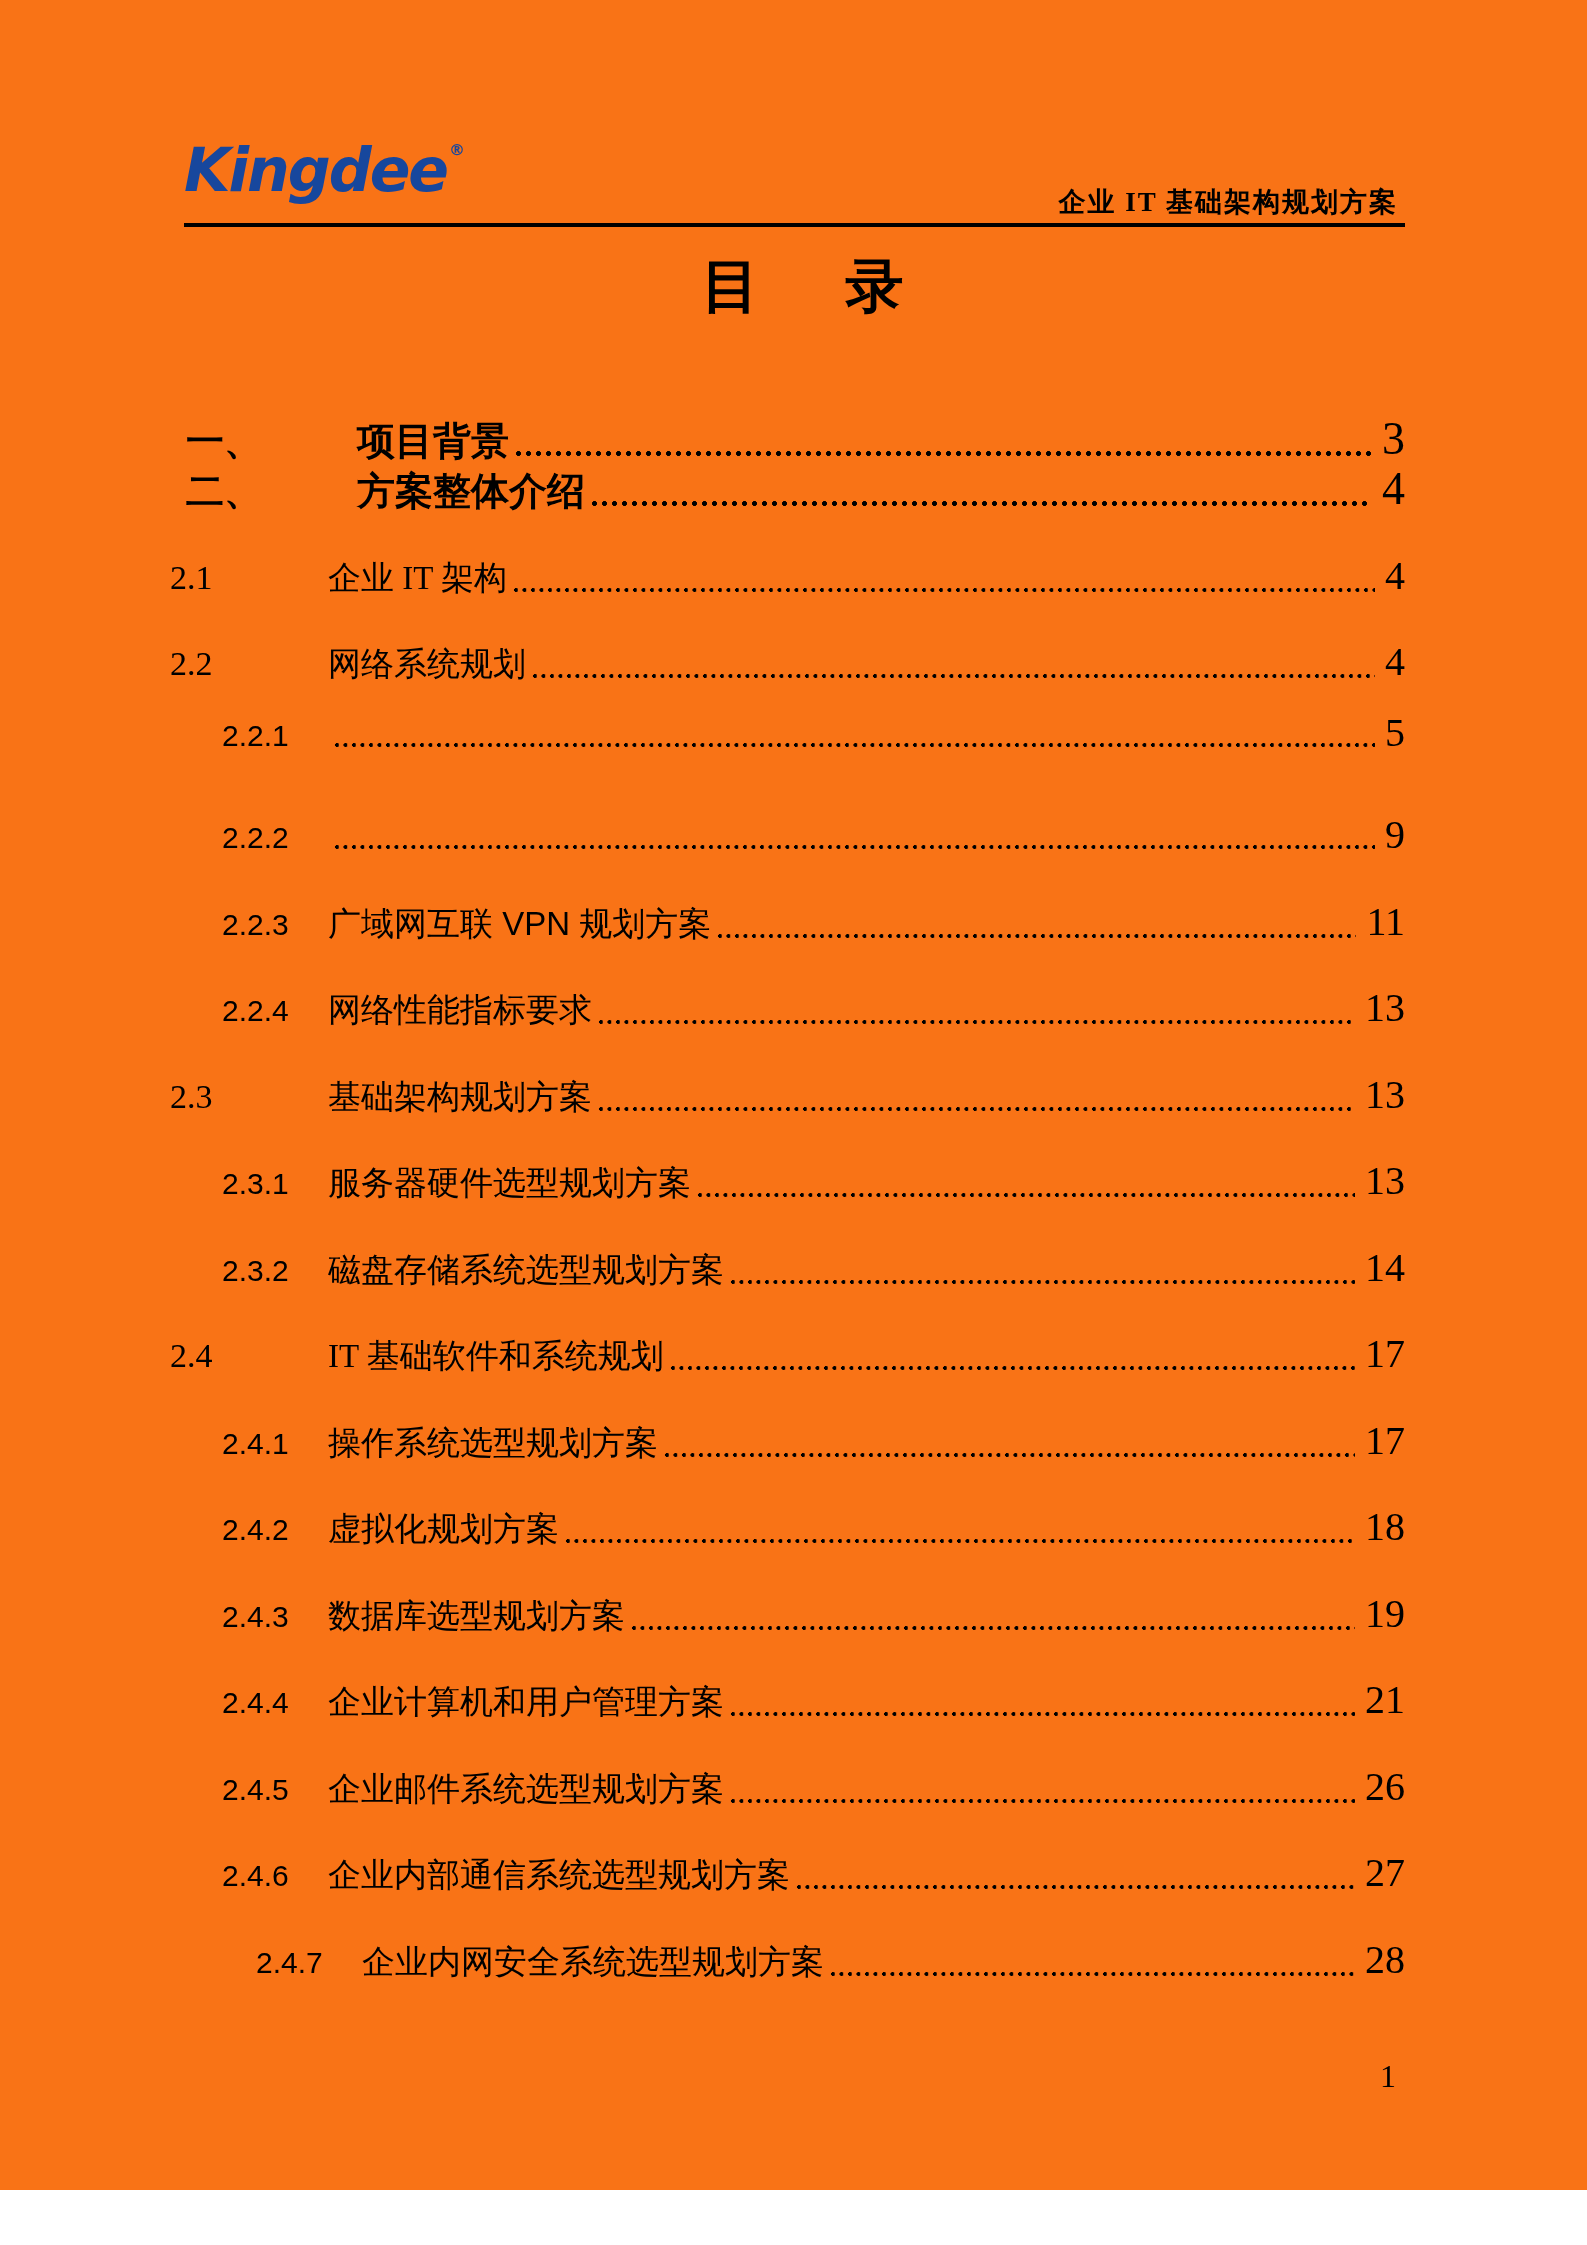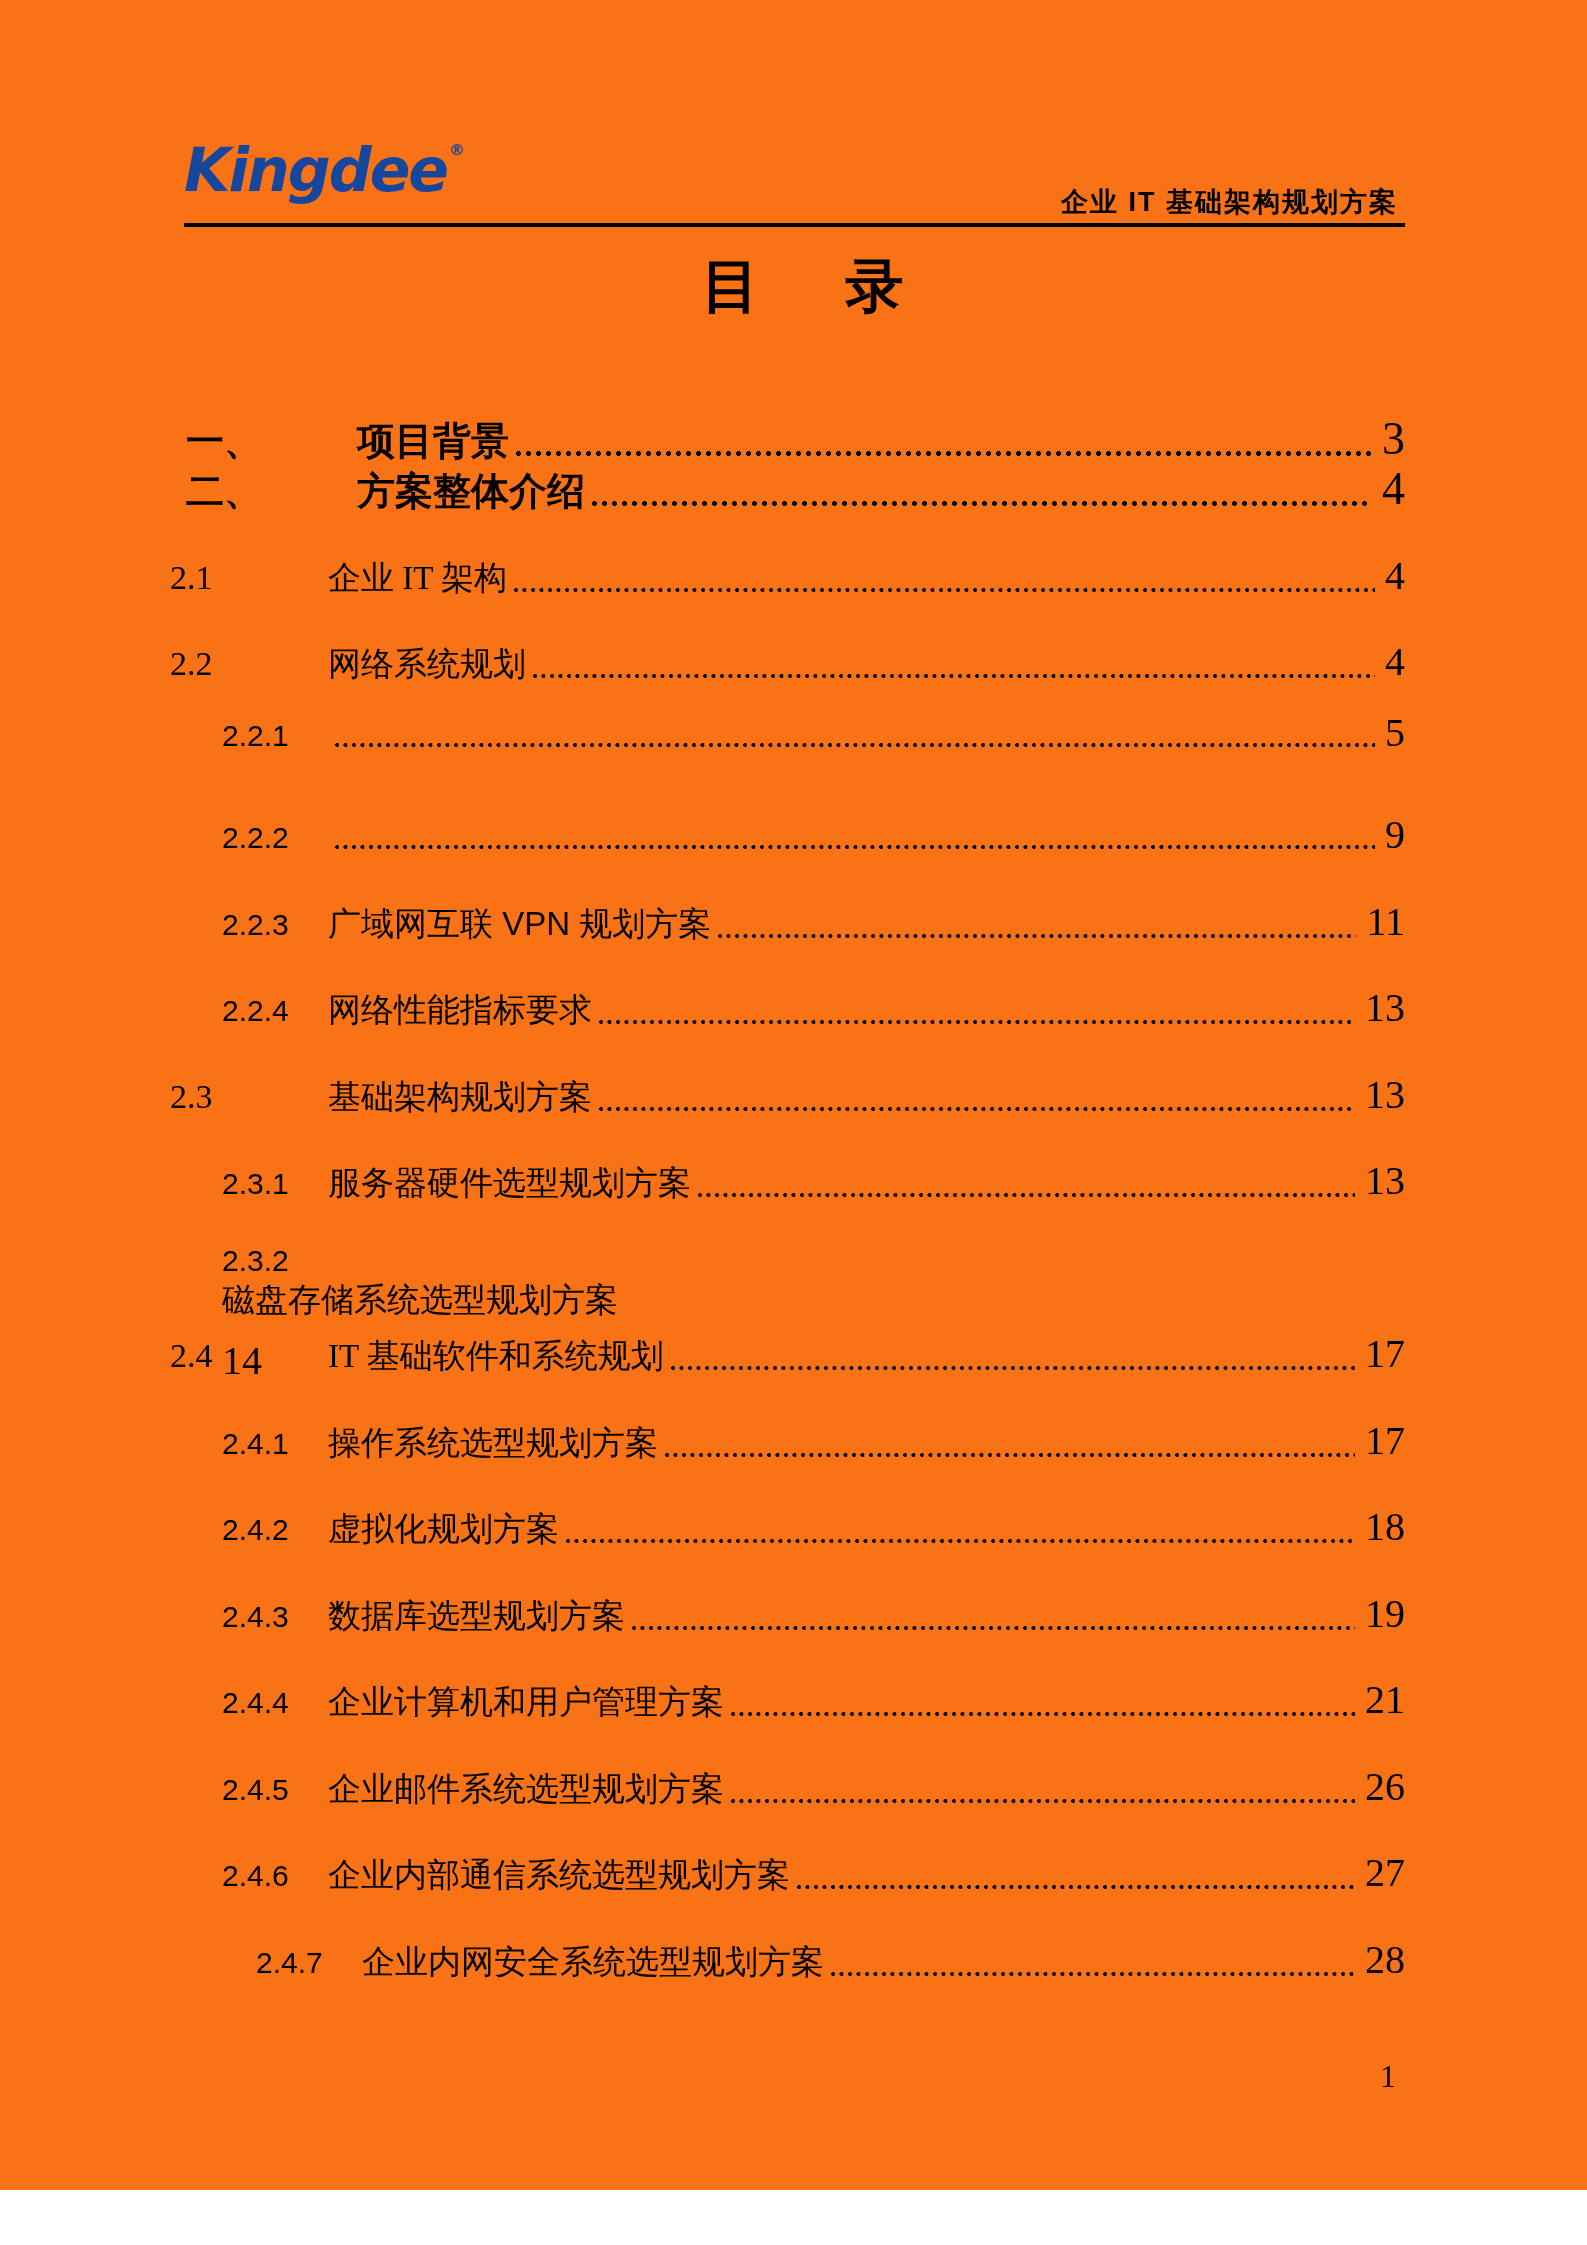--- a/index.html
+++ b/index.html
@@ -4,21 +4,21 @@
 <style>
   html,body{margin:0;padding:0;background:#ffffff;}
   .page{position:relative;width:1587px;height:2190px;background:#f97316;color:#000;
         font-family:"Liberation Serif",serif;overflow:hidden;}
 
   
   .logo{position:absolute;left:184px;top:140px;font-family:"DejaVu Sans",sans-serif;
         font-style:italic;font-weight:bold;font-size:60px;line-height:1;letter-spacing:-2px;}
   .logo-reg{font-size:16px;vertical-align:36px;letter-spacing:0;margin-left:2px;font-style:normal;}
   .doc-title{position:absolute;right:189px;top:186px;font-weight:bold;font-size:27px;
-        line-height:1.2;letter-spacing:2px;font-family:Liberation Sans, sans-serif;}
+        line-height:1.2;letter-spacing:2px;font-family:Liberation Serif, serif;}
   .rule{position:absolute;left:184px;top:223px;width:1221px;height:4px;background:#000;}
 
   
   .toc-title{position:absolute;left:0;top:248px;width:100%;text-align:center;
         font-family:"Liberation Sans",sans-serif;font-weight:bold;font-size:58px;
         letter-spacing:14px;padding-left:32px;box-sizing:border-box;}
 
   
   .toc-row{position:absolute;display:flex;align-items:baseline;right:182px;white-space:nowrap;}
   .toc-row .num{flex:0 0 auto;}
@@ -112,21 +112,21 @@
         <span class="label">基础架构规划方案</span>
         <span class="leader"></span>
         <span class="page-num">13</span>
       </div>
       <div class="toc-row lvl3" style="top: 1157px;">
         <span class="num">2.3.1</span>
         <span class="label">服务器硬件选型规划方案</span>
         <span class="leader"></span>
         <span class="page-num">13</span>
       </div>
-      <div class="toc-row lvl3" style="top: 1244px; flex-direction: column;">
+      <div class="toc-row lvl3" style="top: 1244px;">
         <span class="num">2.3.2</span>
         <span class="label">磁盘存储系统选型规划方案</span>
         <span class="leader"></span>
         <span class="page-num">14</span>
       </div>
       <div class="toc-row lvl2" style="top: 1330px;">
         <span class="num">2.4</span>
         <span class="label">IT 基础软件和系统规划</span>
         <span class="leader"></span>
         <span class="page-num">17</span>

